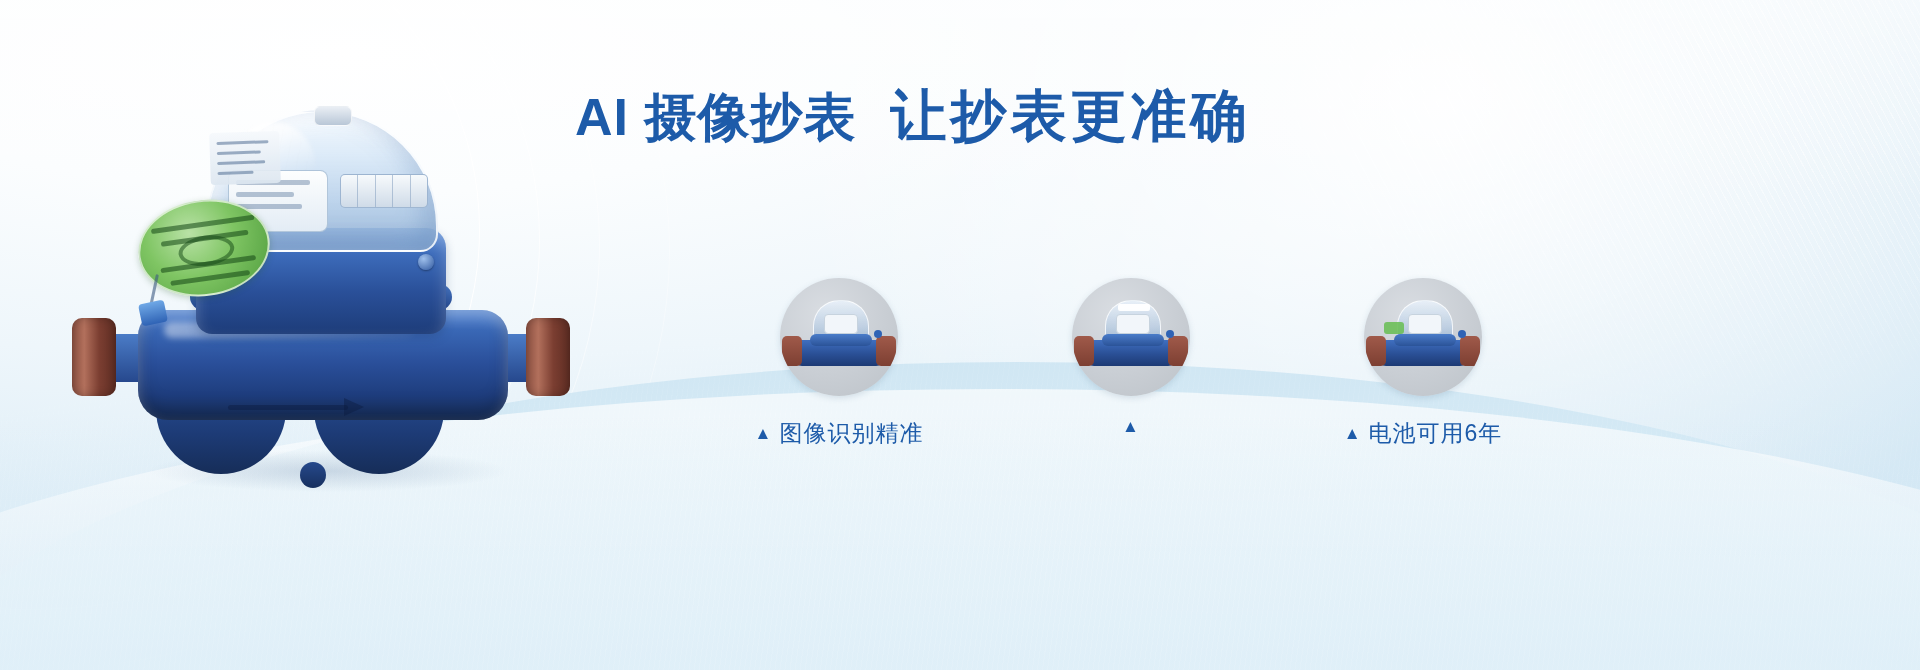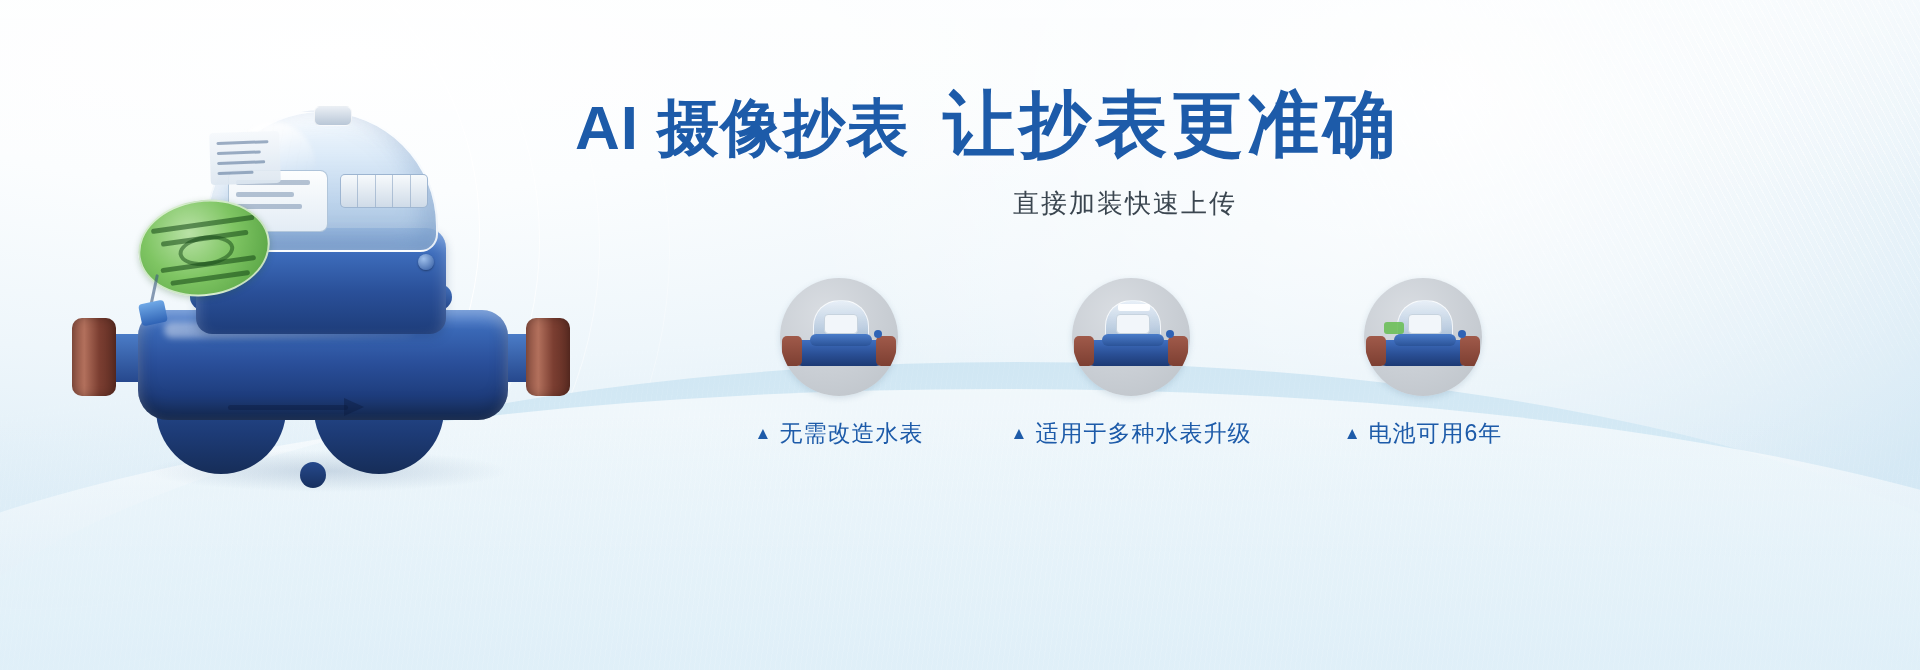--- a/index.html
+++ b/index.html
@@ -78,22 +78,22 @@
                rgba(255,255,255,0) 62%, rgba(214,234,246,.55) 100%);
   }
 
   
   .copy{ position:absolute; left:575px; top:88px; width:950px; }
   .headline{
     display:flex; align-items:baseline; gap:34px;
     color:#1f5ba8; white-space:nowrap;
     font-weight:700; letter-spacing:1px;
   }
-  .headline .h-main{ font-size:62px; line-height:1; color:#1d5ba9; }
-  .headline .h-sub { font-size:72px; line-height:1; color:#1d5ba9; letter-spacing:4px;}
+  .headline .h-main{ font-size:52px; line-height:1; color:#1d5ba9; }
+  .headline .h-sub { font-size:56px; line-height:1; color:#1d5ba9; letter-spacing:4px;}
   .subline{
     margin-top:26px; margin-left:438px;
     display:flex; gap:46px;
     font-size:26px; color:#3b4650; letter-spacing:2px; white-space:nowrap;
   }
 
   
   .thumbs{
     position:absolute; left:780px; top:278px;
     display:flex; gap:174px;
@@ -416,60 +416,58 @@
     <div class="wire"></div>
     <div class="sensor"></div>
   </div>
 
   <div class="copy">
     <div class="headline">
       <span class="h-main">AI 摄像抄表</span>
       <span class="h-sub">让抄表更准确</span>
     </div>
     <div class="subline">
-      <span>直接加装快速上传</span>
     </div>
   </div>
 
   <div class="thumbs">
 
     <div class="thumb">
       <div class="disc">
         <div class="mini">
           <div class="body"></div>
           <div class="flange-l"></div>
             <div class="flange-r"></div>
           <div class="dome"></div>
             <div class="dial"></div>
           <div class="collar"></div>
             <div class="nub"></div>
         </div>
       </div>
       <div class="caption">
         <span class="tri">▲</span>
-        <span>无需改造水表</span>
+        <span>图像识别精准</span>
       </div>
     </div>
 
     <div class="thumb">
       <div class="disc">
         <div class="mini">
           <div class="body"></div>
           <div class="flange-l"></div>
             <div class="flange-r"></div>
           <div class="dome"></div>
             <div class="label"></div>
             <div class="dial"></div>
           <div class="collar"></div>
             <div class="nub"></div>
         </div>
       </div>
       <div class="caption">
         <span class="tri">▲</span>
-        <span>适用于多种水表升级</span>
       </div>
     </div>
 
     <div class="thumb">
       <div class="disc">
         <div class="mini">
           <div class="body"></div>
           <div class="flange-l"></div>
             <div class="flange-r"></div>
           <div class="dome"></div>

